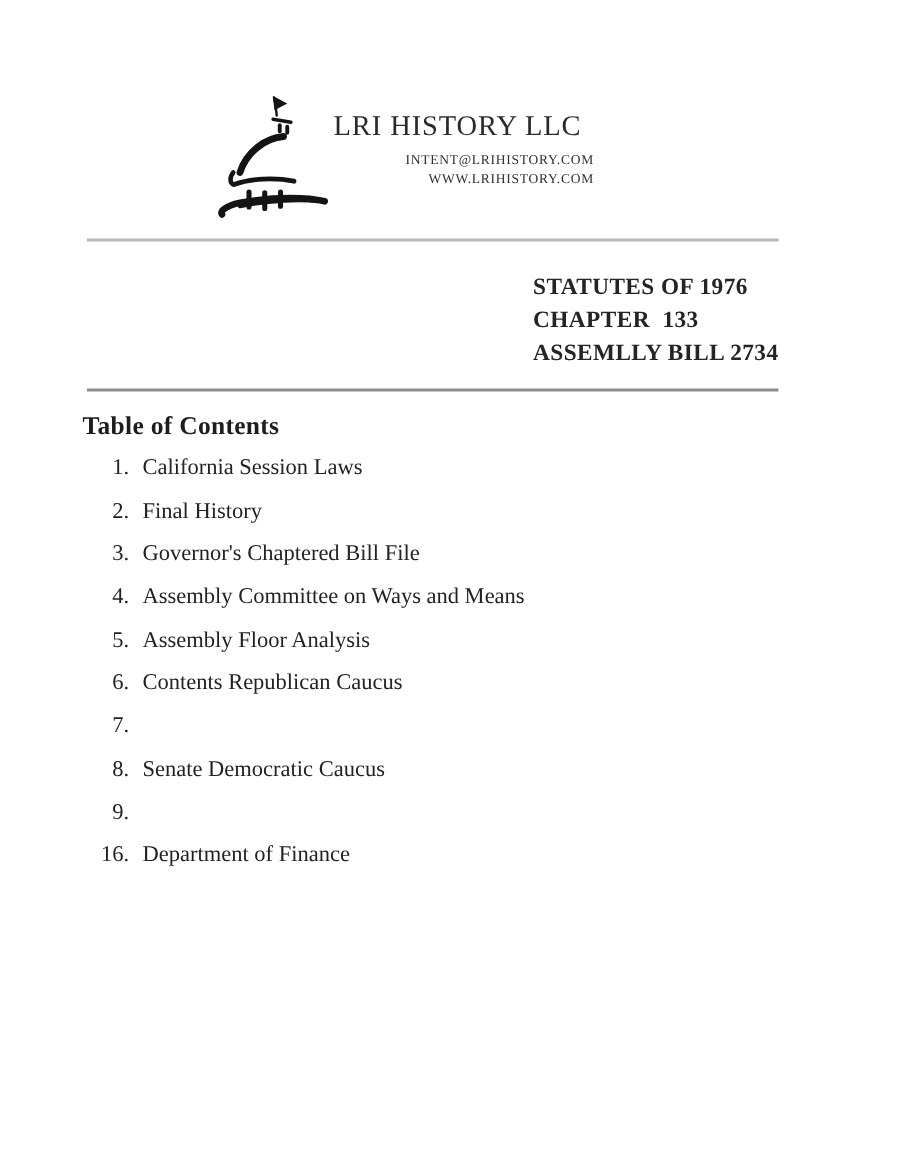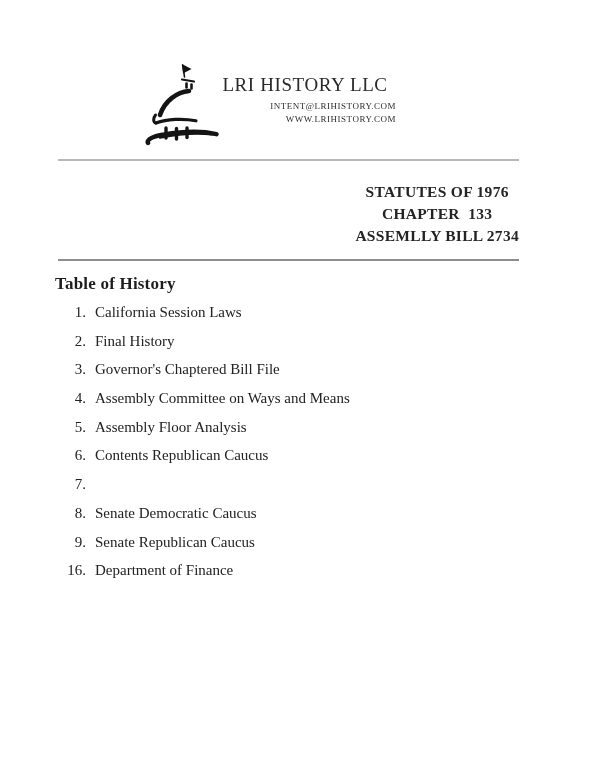--- a/index.html
+++ b/index.html
@@ -21,21 +21,21 @@
     font-size:9px; line-height:13.2px; letter-spacing:0.5px; color:#2e2e2e;
     white-space:nowrap;
   }
   .org-lines { margin-top:4px;text-align:right; }
   
   .rule { position:absolute; left:58px; width:461px; }
   .rule-1 { top:159px; height:2px; background:#b8b8b8; }
   .rule-2 { top:259px; height:2px; background:#8e8e8e; }
   
   .ref {
-    position:absolute; right:81px; top:181px; text-align:center;
+    position:absolute; right:81px; top:181px; text-align:left;
     font-weight:bold; font-size:15.5px; line-height:22.2px;
     letter-spacing:0.3px; color:#242424;
   }
   .ref div { white-space:pre; }
   
   .toc-title {
     position:absolute; left:55px; top:274px; margin:0;
     font-size:17px; font-weight:bold; letter-spacing:0.2px; color:#1d1d1d;
   }
   .toc {
@@ -77,21 +77,21 @@
   <div class="rule rule-1"></div>
 
   <div class="ref">
     <div>STATUTES OF 1976</div>
     <div>CHAPTER  133</div>
     <div>ASSEMLLY BILL 2734</div>
   </div>
 
   <div class="rule rule-2"></div>
 
-  <h2 class="toc-title">Table of History</h2>
+  <h2 class="toc-title">Table of Contents</h2>
 
   <ol class="toc">
     <li>
       <span class="num">1.</span>
       <span class="label">California Session Laws</span>
     </li>
     <li>
       <span class="num">2.</span>
       <span class="label">Final History</span>
     </li>
@@ -113,21 +113,20 @@
     </li>
     <li>
       <span class="num">7.</span>
     </li>
     <li>
       <span class="num">8.</span>
       <span class="label">Senate Democratic Caucus</span>
     </li>
     <li>
       <span class="num">9.</span>
-      <span class="label">Senate Republican Caucus</span>
     </li>
     <li>
       <span class="num">16.</span>
       <span class="label">Department of Finance</span>
     </li>
   </ol>
 
 </div>
 
 </body></html>

